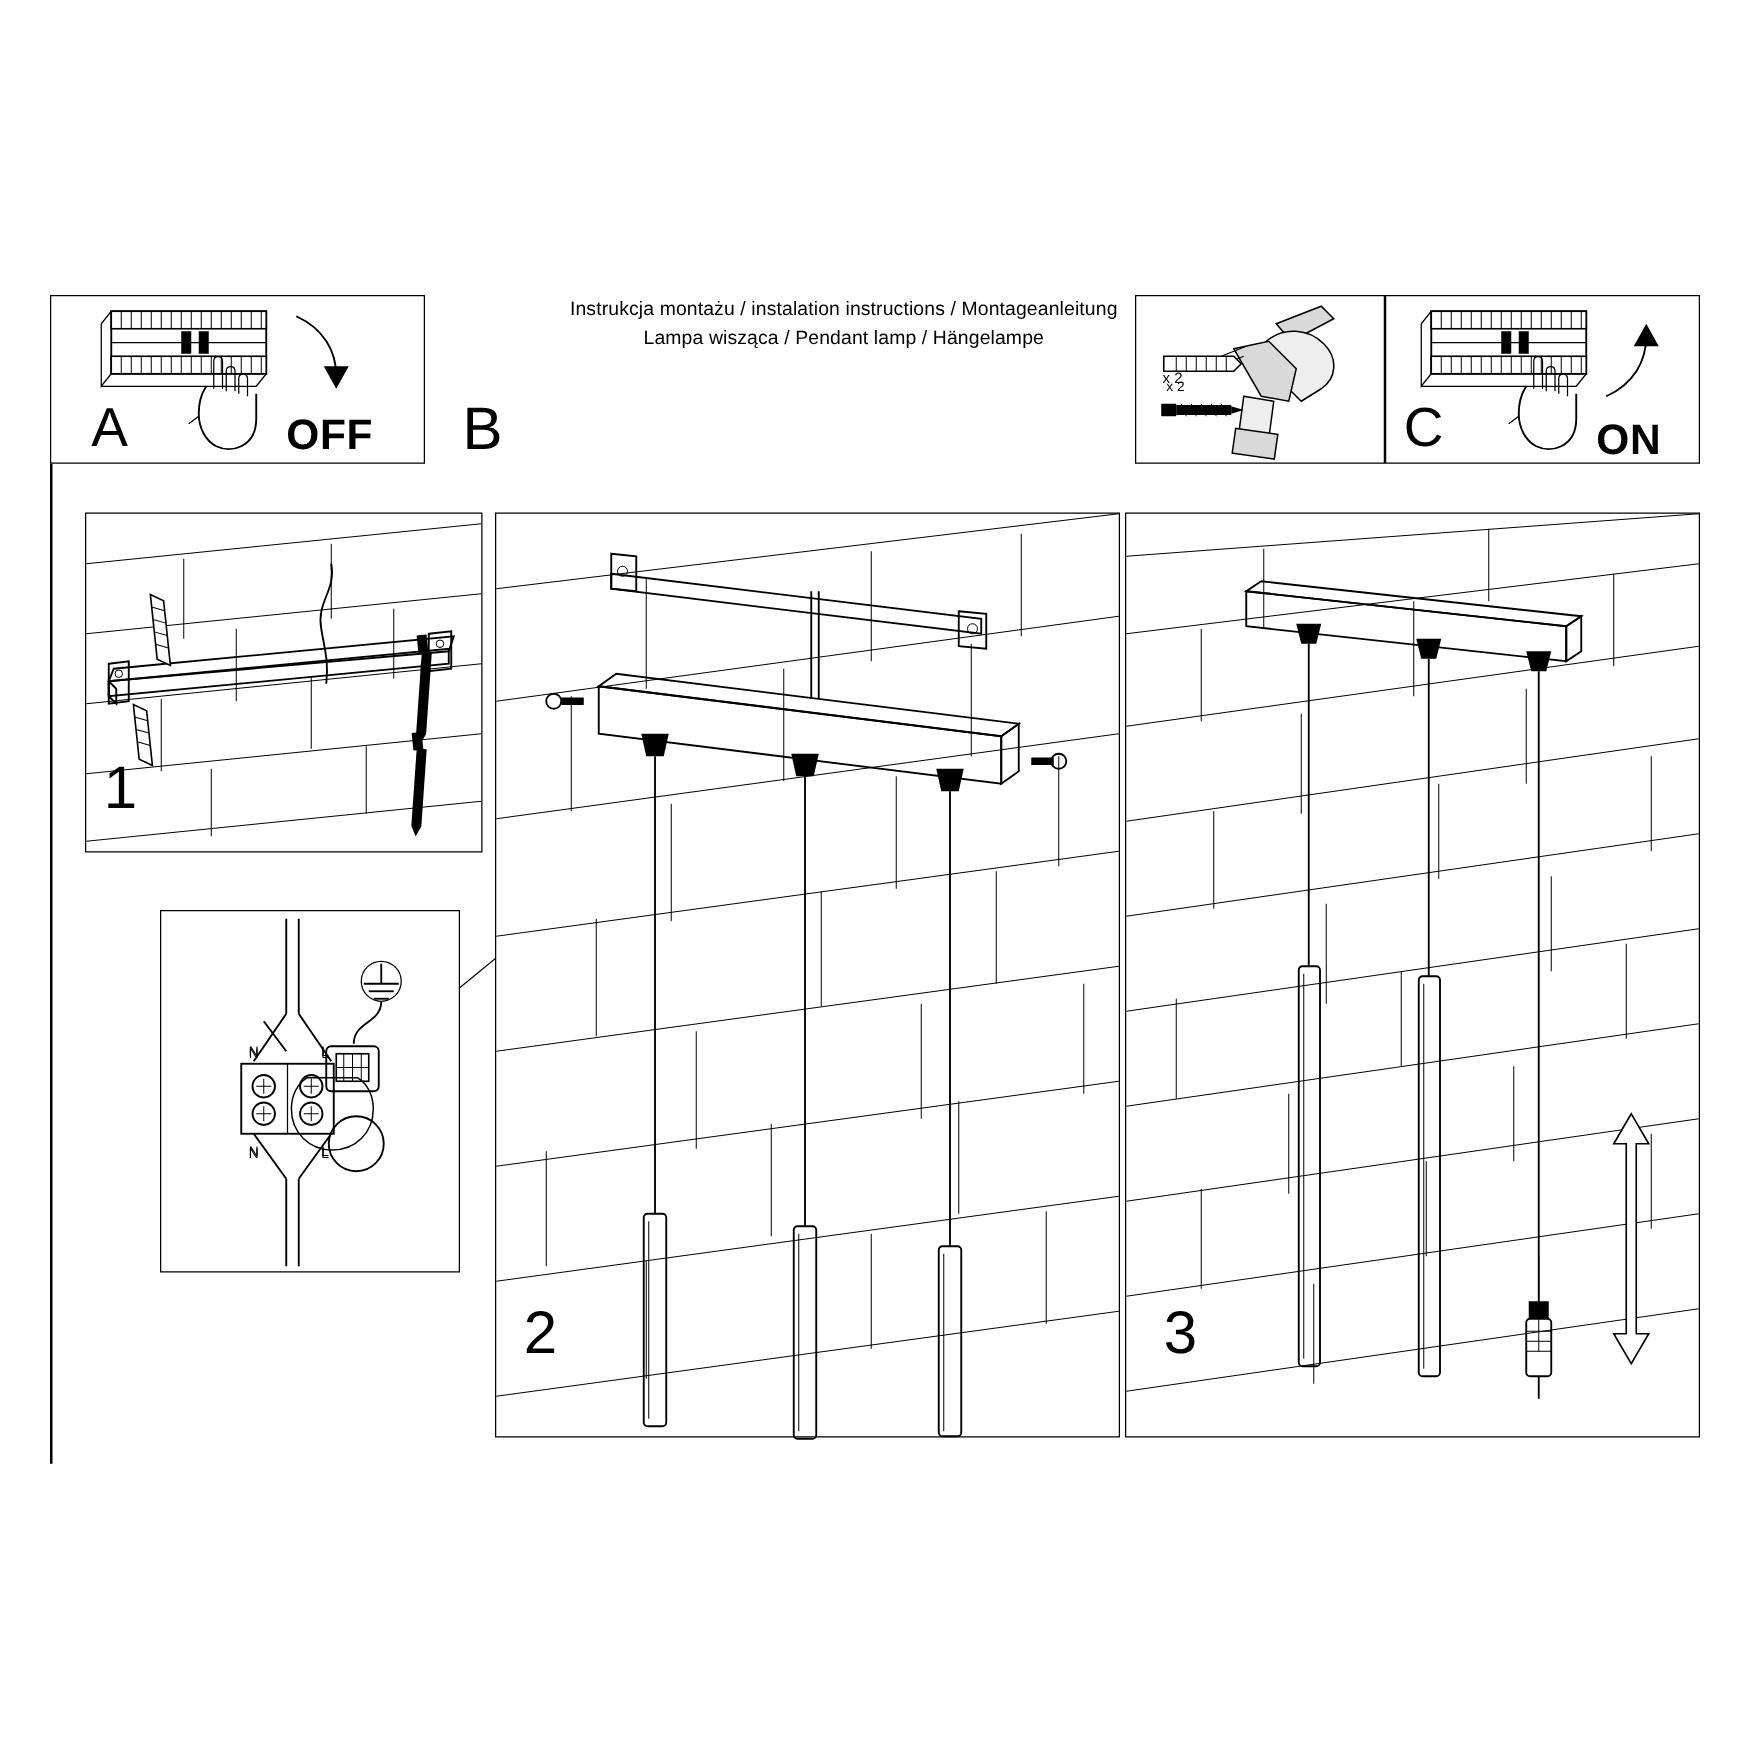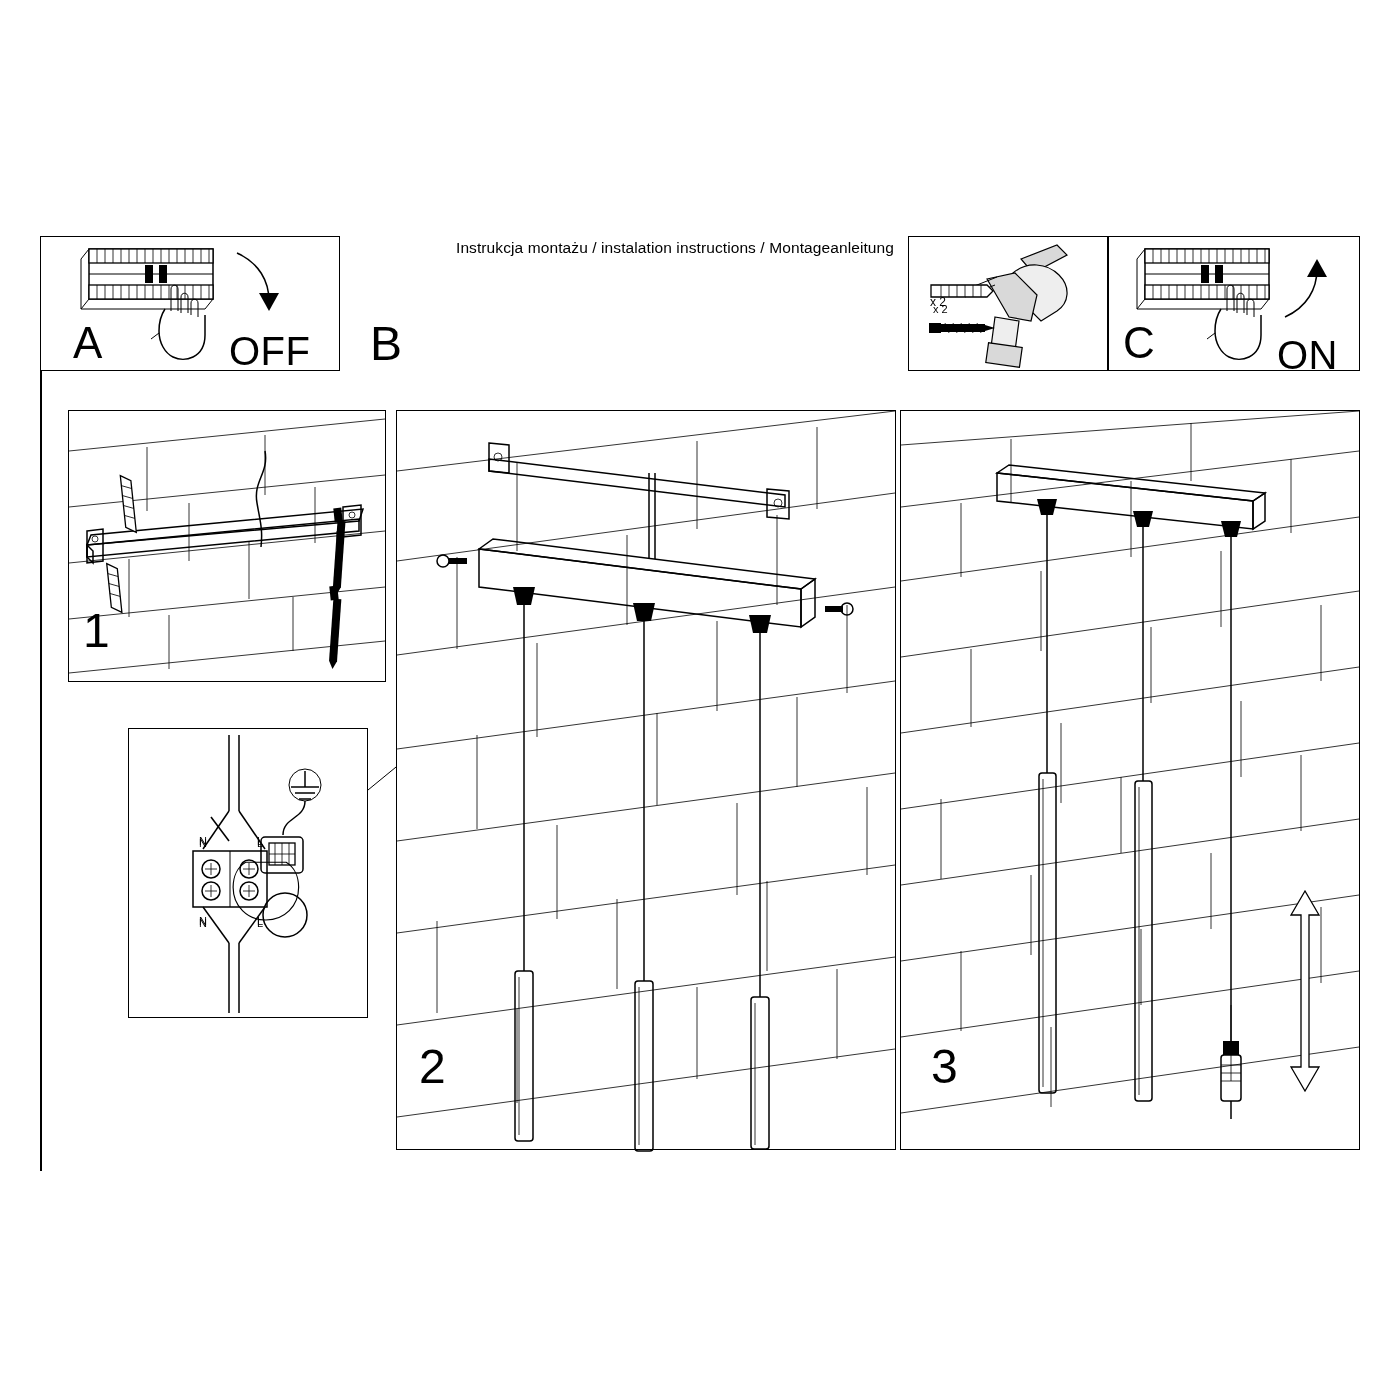--- a/index.html
+++ b/index.html
@@ -32,21 +32,21 @@
     line-height: 23px;
     letter-spacing: 0.1px;
   }
 
   
   .box { position: absolute; border: 1.6px solid #000; box-sizing: border-box; background: #fff; }
 
   
   .glyph { position: absolute; font-size: 44px; line-height: 1; font-weight: 400; }
   .glyph.big { font-size: 48px; }
-  .word { position: absolute; font-size: 40px; font-weight: normal; letter-spacing: 0.5px; }
+  .word { position: absolute; font-size: 34px; font-weight: bold; letter-spacing: 0.5px; }
 
   
   .vrule { position: absolute; background: #000; }
 
   svg { display: block; overflow: visible; }
   .st { fill: none; stroke: #000; stroke-width: 1.5; }
   .st-thin { fill: none; stroke: #000; stroke-width: 1; }
   .st-hair { fill: none; stroke: #000; stroke-width: 0.8; }
   .fill-k { fill: #000; stroke: none; }
   .fill-w { fill: #fff; stroke: #000; stroke-width: 1.3; }
@@ -54,20 +54,21 @@
   .fill-g2 { fill: #eeeeee; stroke: #000; stroke-width: 1.2; }
   .tiny { font-size: 11px; font-family: "Liberation Sans", sans-serif; }
 </style>
 </head>
 <body>
 
 <div id="sheet">
 
   <div class="hdr">
     <div>Instrukcja montażu / instalation instructions / Montageanleitung</div>
+    <div>Lampa wisząca / Pendant lamp / Hängelampe</div>
   </div>
 
   <div class="vrule" style="left:40px; top:236px; width:1.6px; height:935px;"></div>
 
   <div class="box" style="left:40px; top:236px; width:300px; height:135px;">
     <svg width="298" height="133" viewBox="0 0 298 133">
 
       <g>
         <rect class="st" x="48" y="12" width="124" height="50"></rect>
         <rect class="fill-w" x="48" y="12" width="124" height="14"></rect>

